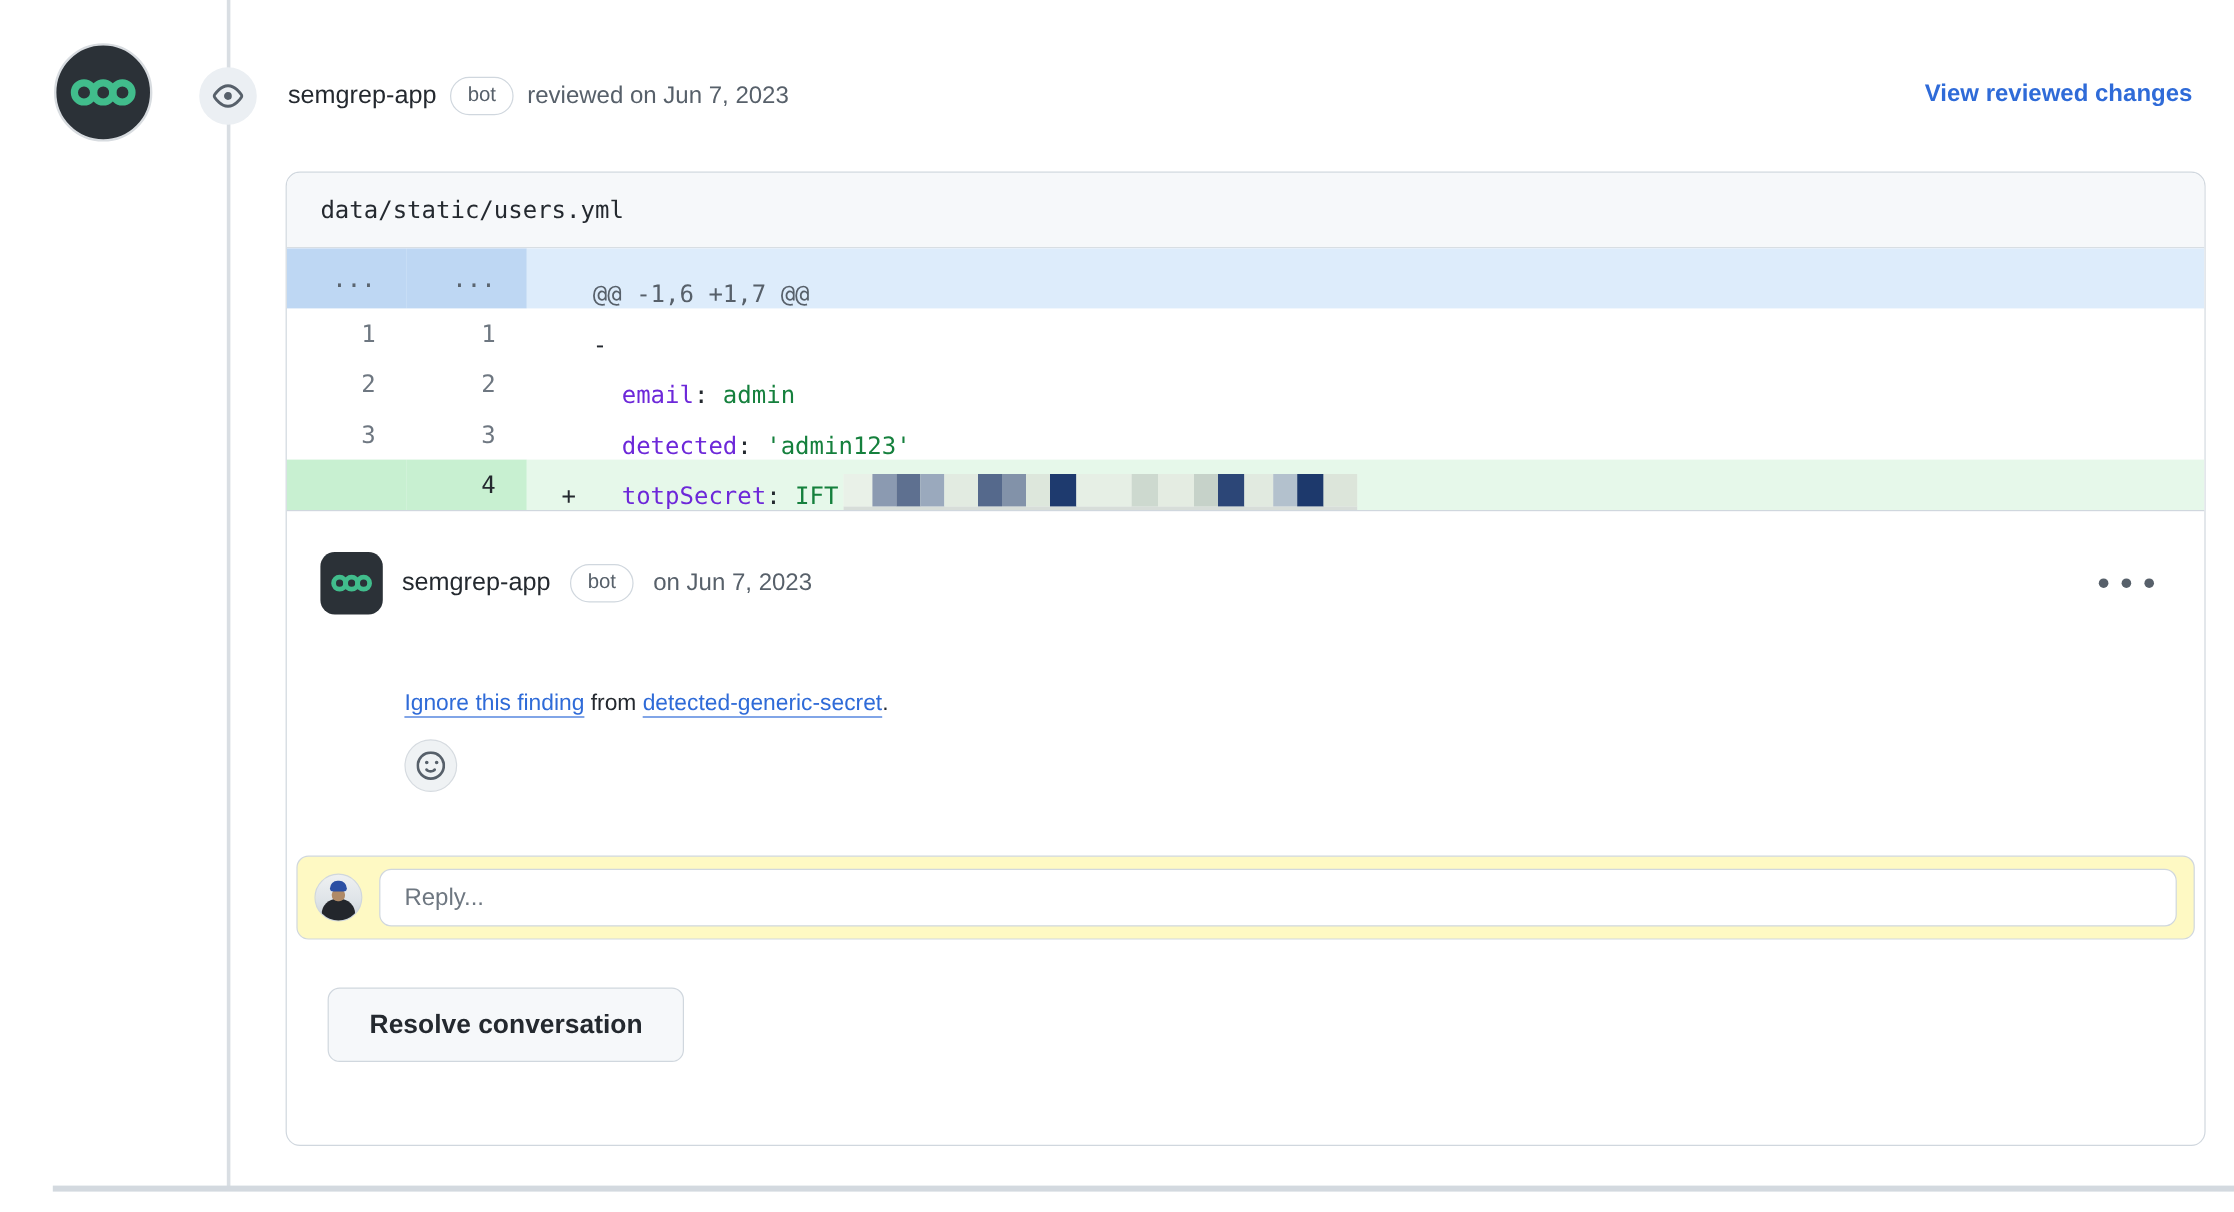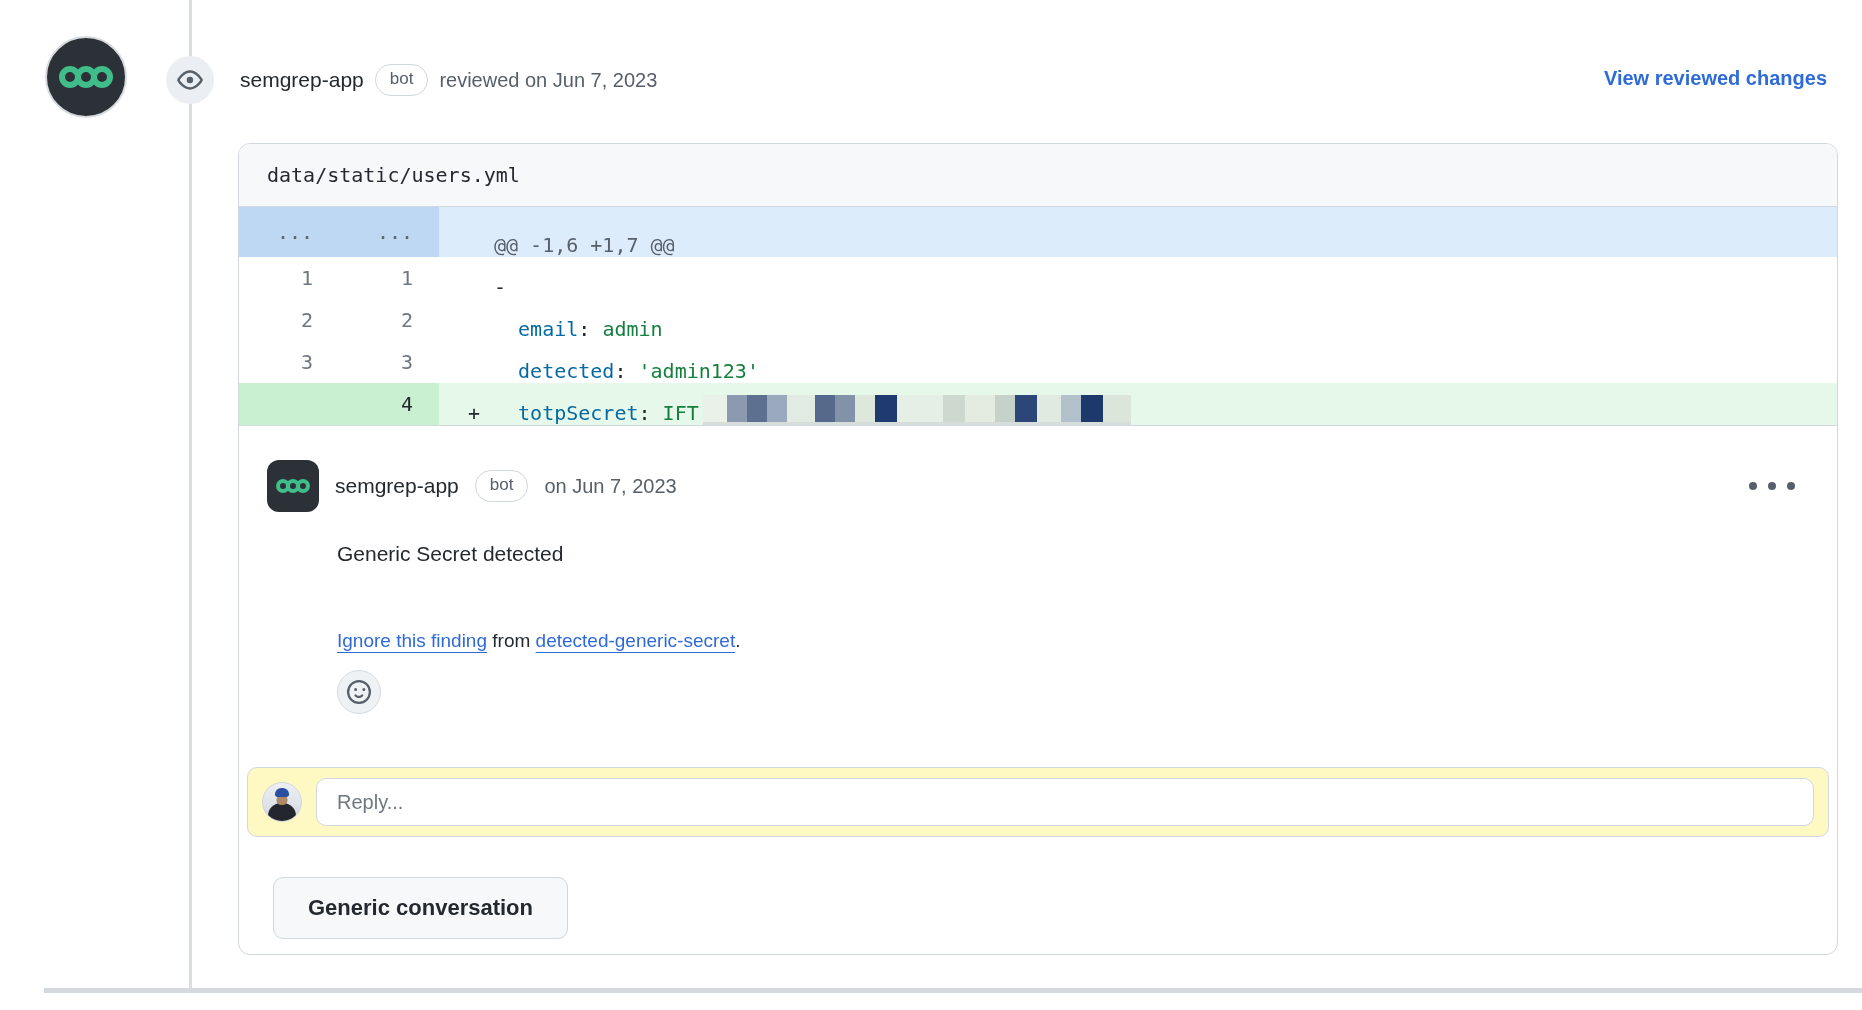--- a/index.html
+++ b/index.html
@@ -42,21 +42,21 @@
   .diff-row { display:flex; align-items:stretch; height:42px; background:#fff; }
   .hunk-row { height:50px; }
   .gutter { width:100px; flex:none; display:flex; align-items:center; justify-content:flex-end;
     padding-right:26px; color:#6e7781; font-family:"DejaVu Sans Mono", monospace; }
   .hunk-row .gutter { background:#bed7f3; color:#5b6570; }
   .code-cell { flex:1; display:flex; align-items:flex-end; padding-left:29px;
     font-family:"DejaVu Sans Mono", monospace; }
   .hunk-row .code-cell { background:#ddecfb; color:#57606a; }
   .marker { width:26px; flex:none; color:#24292f; }
   .code-text { white-space:pre; }
-  .c-k { color:#0369a1;margin-top:39px; }
+  .c-k { color:#6d28d9;margin-top:39px; }
   .c-v { color:#15803d; }
   .c-d { color:#24292f; }
   .diff-row.add .gutter { background:#c8f0d1; color:#24292f; }
   .diff-row.add .code-cell { background:#e6f8ea; }
 
   .redaction { display:inline-flex; align-items:stretch; height:30px; margin-left:4px;
     background:#f3f8f1; border-bottom:3px solid #d7ddd9; }
   .red-block { height:100%; flex:none; }
 
   
@@ -209,21 +209,20 @@
       </div>
       <span class="author-name">semgrep-app</span>
       <span class="bot-pill">bot</span>
       <span class="comment-date">on Jun 7, 2023</span>
       <span class="kebab">
           <i></i>
           <i></i>
           <i></i>
         </span>
     </div>
-    <div class="comment-body">Generic Secret detected</div>
     <div class="comment-links">
       <a class="t-link">Ignore this finding</a><span> from </span><a class="t-link">detected-generic-secret</a><span>.</span>
     </div>
     <div class="emoji-btn">
       <span style="display:flex;">
         <svg width="24" height="24" viewBox="0 0 16 16" fill="currentColor" aria-hidden="true">
           <path d="M8 0a8 8 0 1 1 0 16A8 8 0 0 1 8 0ZM1.5 8a6.5 6.5 0 1 0 13 0 6.5 6.5 0 0 0-13 0Zm5.25-1.75a1 1 0 1 1-2 0 1 1 0 0 1 2 0Zm4.5 1a1 1 0 1 0 0-2 1 1 0 0 0 0 2Zm-6.04 2.386a.75.75 0 0 1 1.055.15c.091.116.208.23.35.326.264.179.682.371 1.285.371.602 0 1.02-.192 1.285-.371.142-.096.259-.21.35-.326a.75.75 0 0 1 1.205.894 3.33 3.33 0 0 1-.714.657c-.475.321-1.18.646-2.126.646-.947 0-1.652-.325-2.127-.646a3.33 3.33 0 0 1-.714-.657.75.75 0 0 1 .15-1.044Z"></path>
         </svg>
       </span>
     </div>
@@ -232,16 +231,16 @@
   <div class="reply-strip">
     <div class="reply-avatar">
       <span class="body"></span>
         <span class="face"></span>
         <span class="hat"></span>
     </div>
     <input class="reply-input" type="text" placeholder="Reply..." style="">
   </div>
 
   <div class="resolve-row">
-    <button class="resolve-btn">Generic conversation</button>
+    <button class="resolve-btn">Resolve conversation</button>
   </div>
 
 </div>
 
 </body></html>

